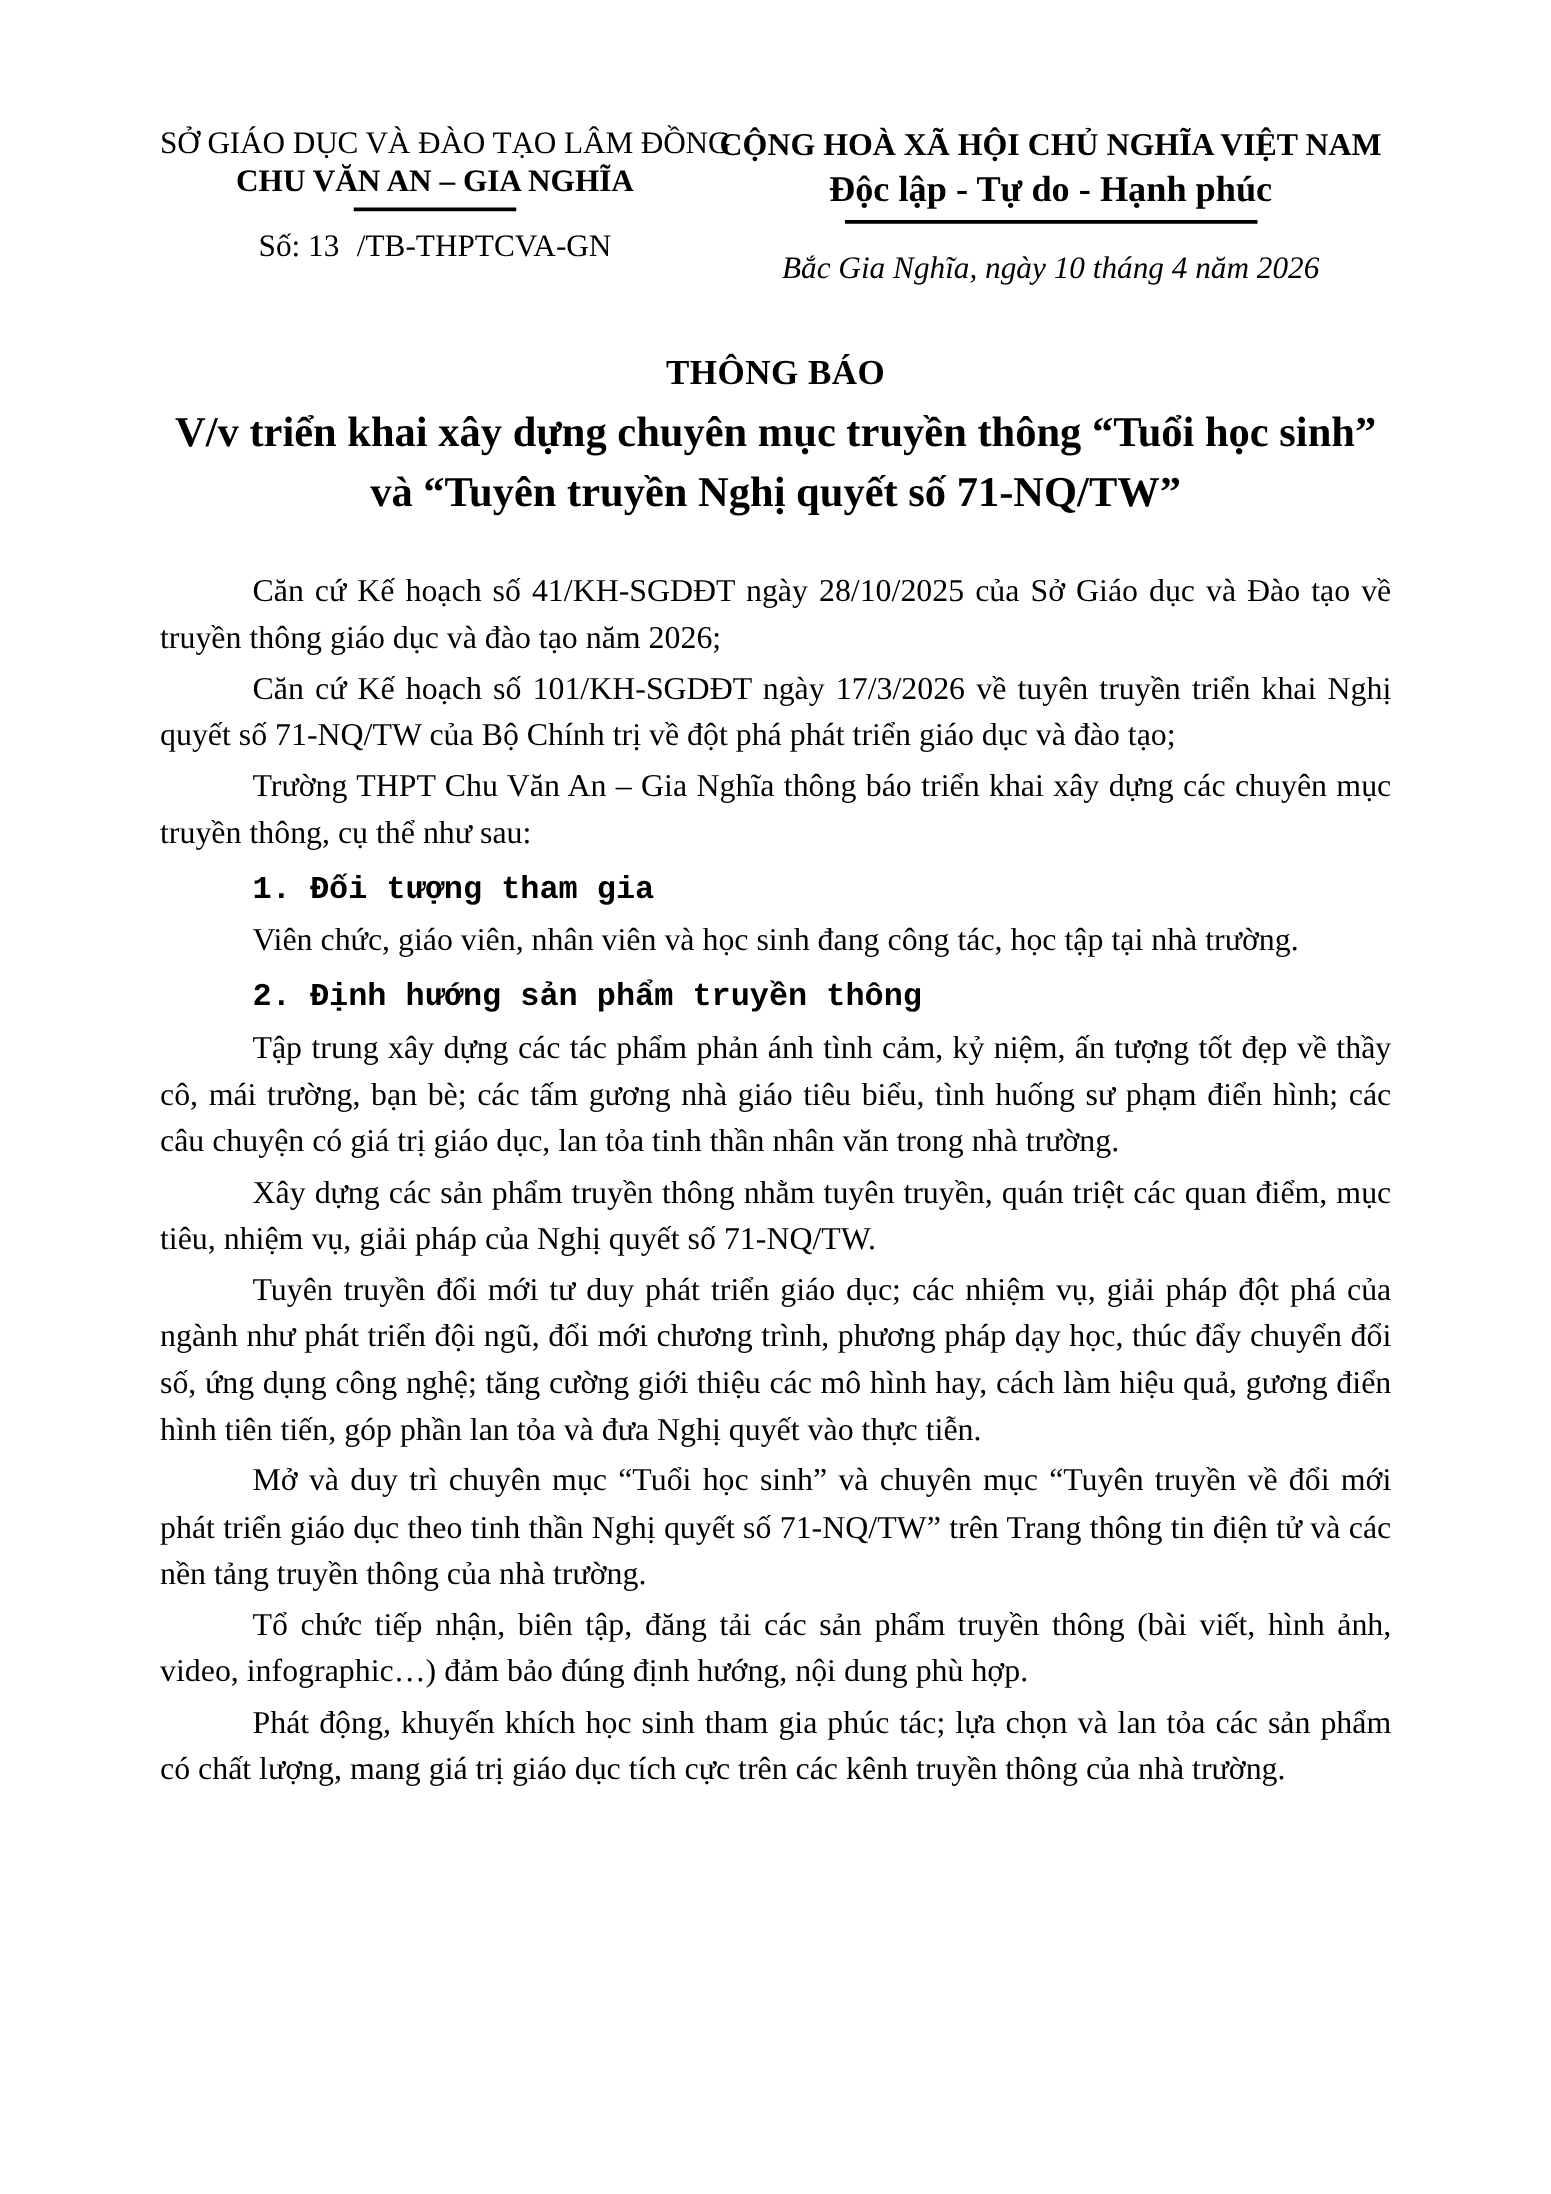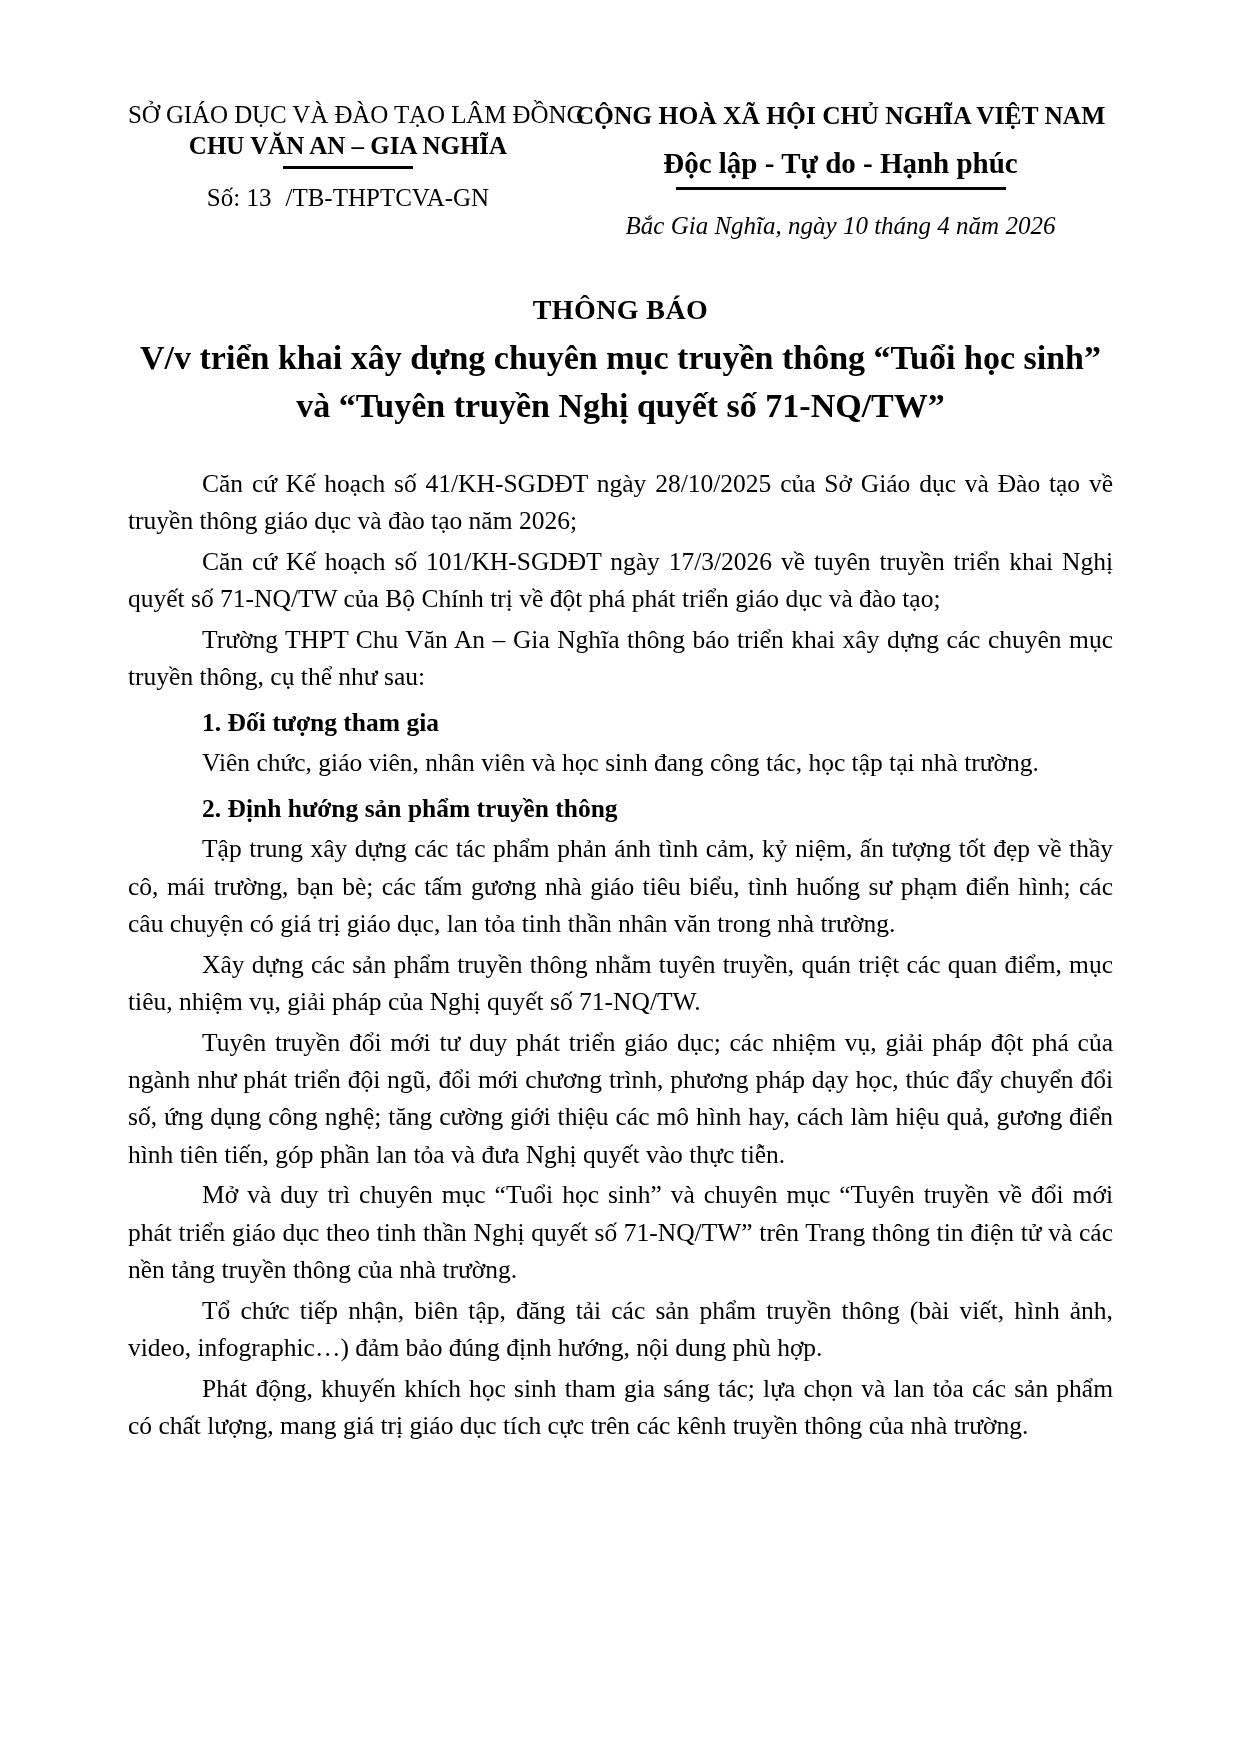--- a/index.html
+++ b/index.html
@@ -71,21 +71,21 @@
   .nation-line {
     font-size: 25.5px;
     font-weight: bold;
     line-height: 1.22;
     white-space: nowrap;
   }
   .motto-line {
     font-size: 29px;
     font-weight: bold;
     line-height: 1.3;
-    margin-top: 14px;
+    margin-top: 3px;
     white-space: nowrap;
   }
   .rule-motto {
     width: 330px;
     height: 3px;
     background: #000;
     margin: 4px auto 0 auto;
   }
   .place-date {
     font-size: 25px;
@@ -126,20 +126,21 @@
     text-indent: 74px;
     hyphens: none;
   }
   p.heading {
     margin: 8px 0 3px 0;
     font-size: 25.5px;
     font-weight: bold;
     line-height: 1.47;
     text-indent: 74px;
     text-align: left;
+    font-family: Liberation Mono, monospace;
   }
   p.para:last-child { margin-bottom: 0; }
 </style>
 </head>
 <body>
 
 <div class="page">
 
   <div class="doc-header">
 
@@ -176,17 +177,17 @@
     <p class="heading">1. Đối tượng tham gia</p>
     <p class="para">Viên chức, giáo viên, nhân viên và học sinh đang công tác, học tập tại nhà trường.</p>
 
     <p class="heading">2. Định hướng sản phẩm truyền thông</p>
     <p class="para">Tập trung xây dựng các tác phẩm phản ánh tình cảm, kỷ niệm, ấn tượng tốt đẹp về thầy cô, mái trường, bạn bè; các tấm gương nhà giáo tiêu biểu, tình huống sư phạm điển hình; các câu chuyện có giá trị giáo dục, lan tỏa tinh thần nhân văn trong nhà trường.</p>
     <p class="para">Xây dựng các sản phẩm truyền thông nhằm tuyên truyền, quán triệt các quan điểm, mục tiêu, nhiệm vụ, giải pháp của Nghị quyết số 71-NQ/TW.</p>
     <p class="para">Tuyên truyền đổi mới tư duy phát triển giáo dục; các nhiệm vụ, giải pháp đột phá của ngành như phát triển đội ngũ, đổi mới chương trình, phương pháp dạy học, thúc đẩy chuyển đổi số, ứng dụng công nghệ; tăng cường giới thiệu các mô hình hay, cách làm hiệu quả, gương điển hình tiên tiến, góp phần lan tỏa và đưa Nghị quyết vào thực tiễn.</p>
 
     <p class="para">Mở và duy trì chuyên mục “Tuổi học sinh” và chuyên mục “Tuyên truyền về đổi mới phát triển giáo dục theo tinh thần Nghị quyết số 71-NQ/TW” trên Trang thông tin điện tử và các nền tảng truyền thông của nhà trường.</p>
     <p class="para">Tổ chức tiếp nhận, biên tập, đăng tải các sản phẩm truyền thông (bài viết, hình ảnh, video, infographic…) đảm bảo đúng định hướng, nội dung phù hợp.</p>
-    <p class="para">Phát động, khuyến khích học sinh tham gia sáng tác; lựa chọn và lan tỏa các sản phẩm có chất lượng, mang giá trị giáo dục tích cực trên các kênh truyền thông của nhà trường.</p>
+    <p class="para">Phát động, khuyến khích học sinh tham gia phúc tác; lựa chọn và lan tỏa các sản phẩm có chất lượng, mang giá trị giáo dục tích cực trên các kênh truyền thông của nhà trường.</p>
 
   </div>
 
 </div>
 
 </body></html>

